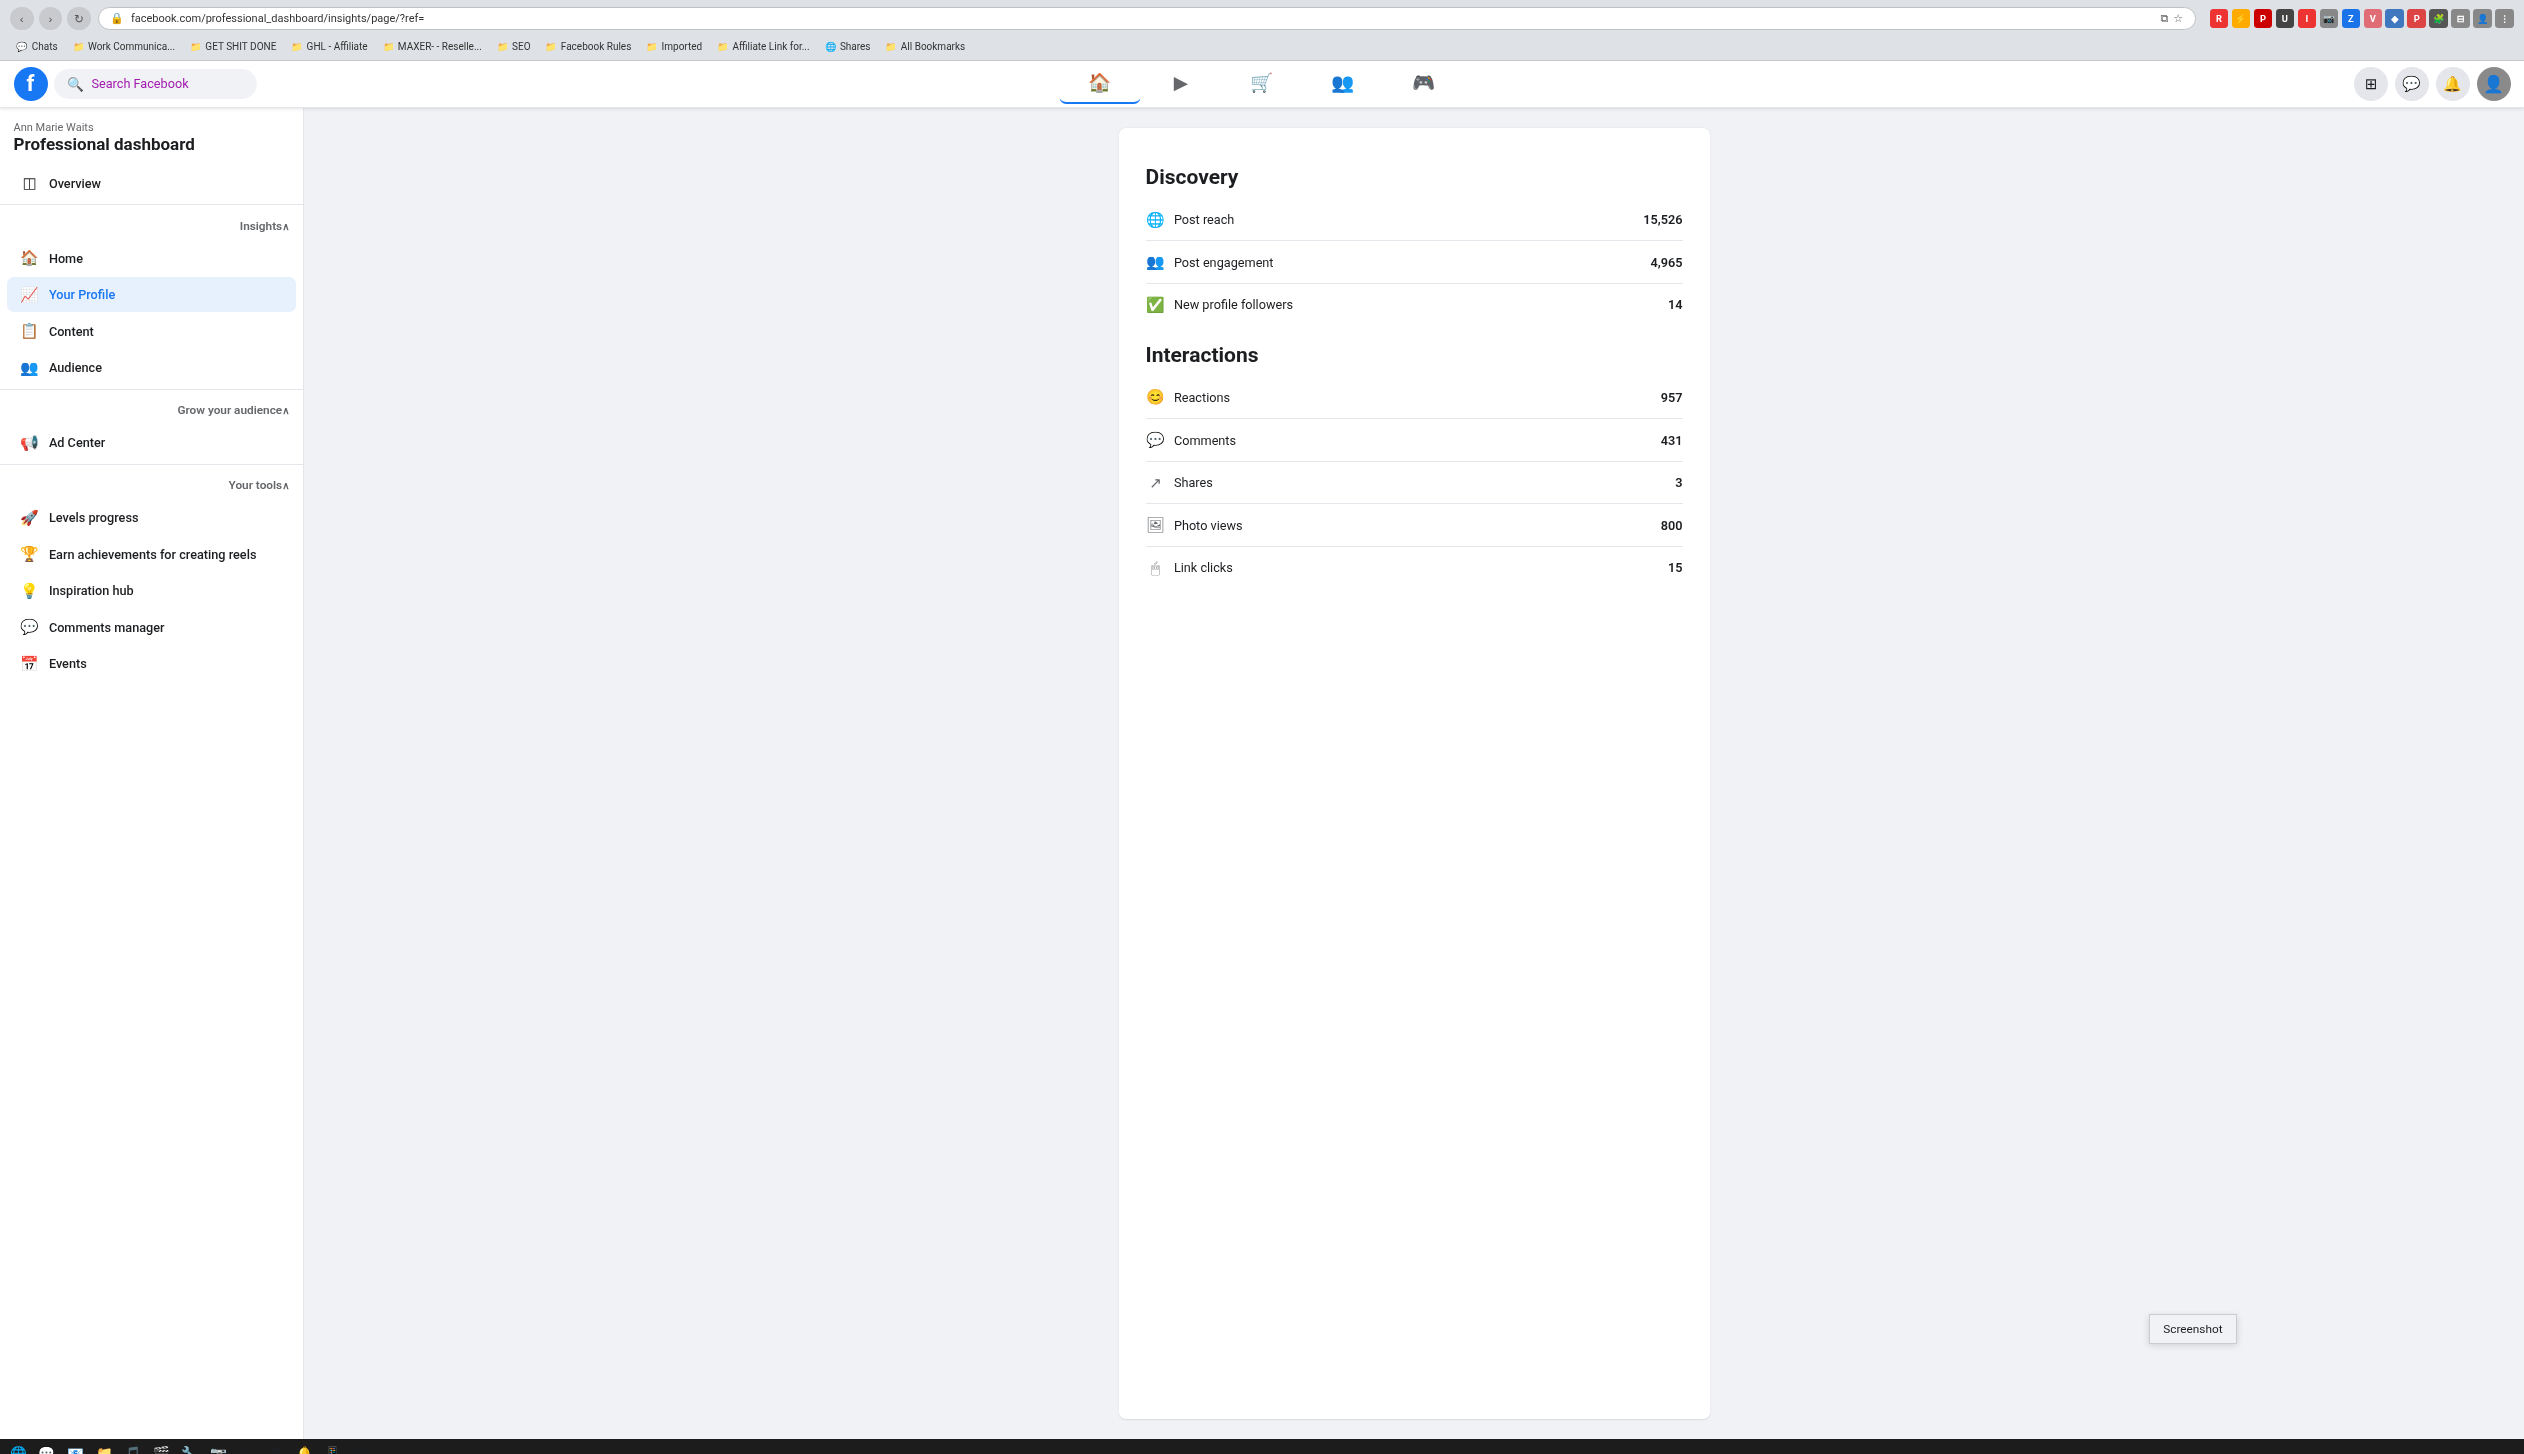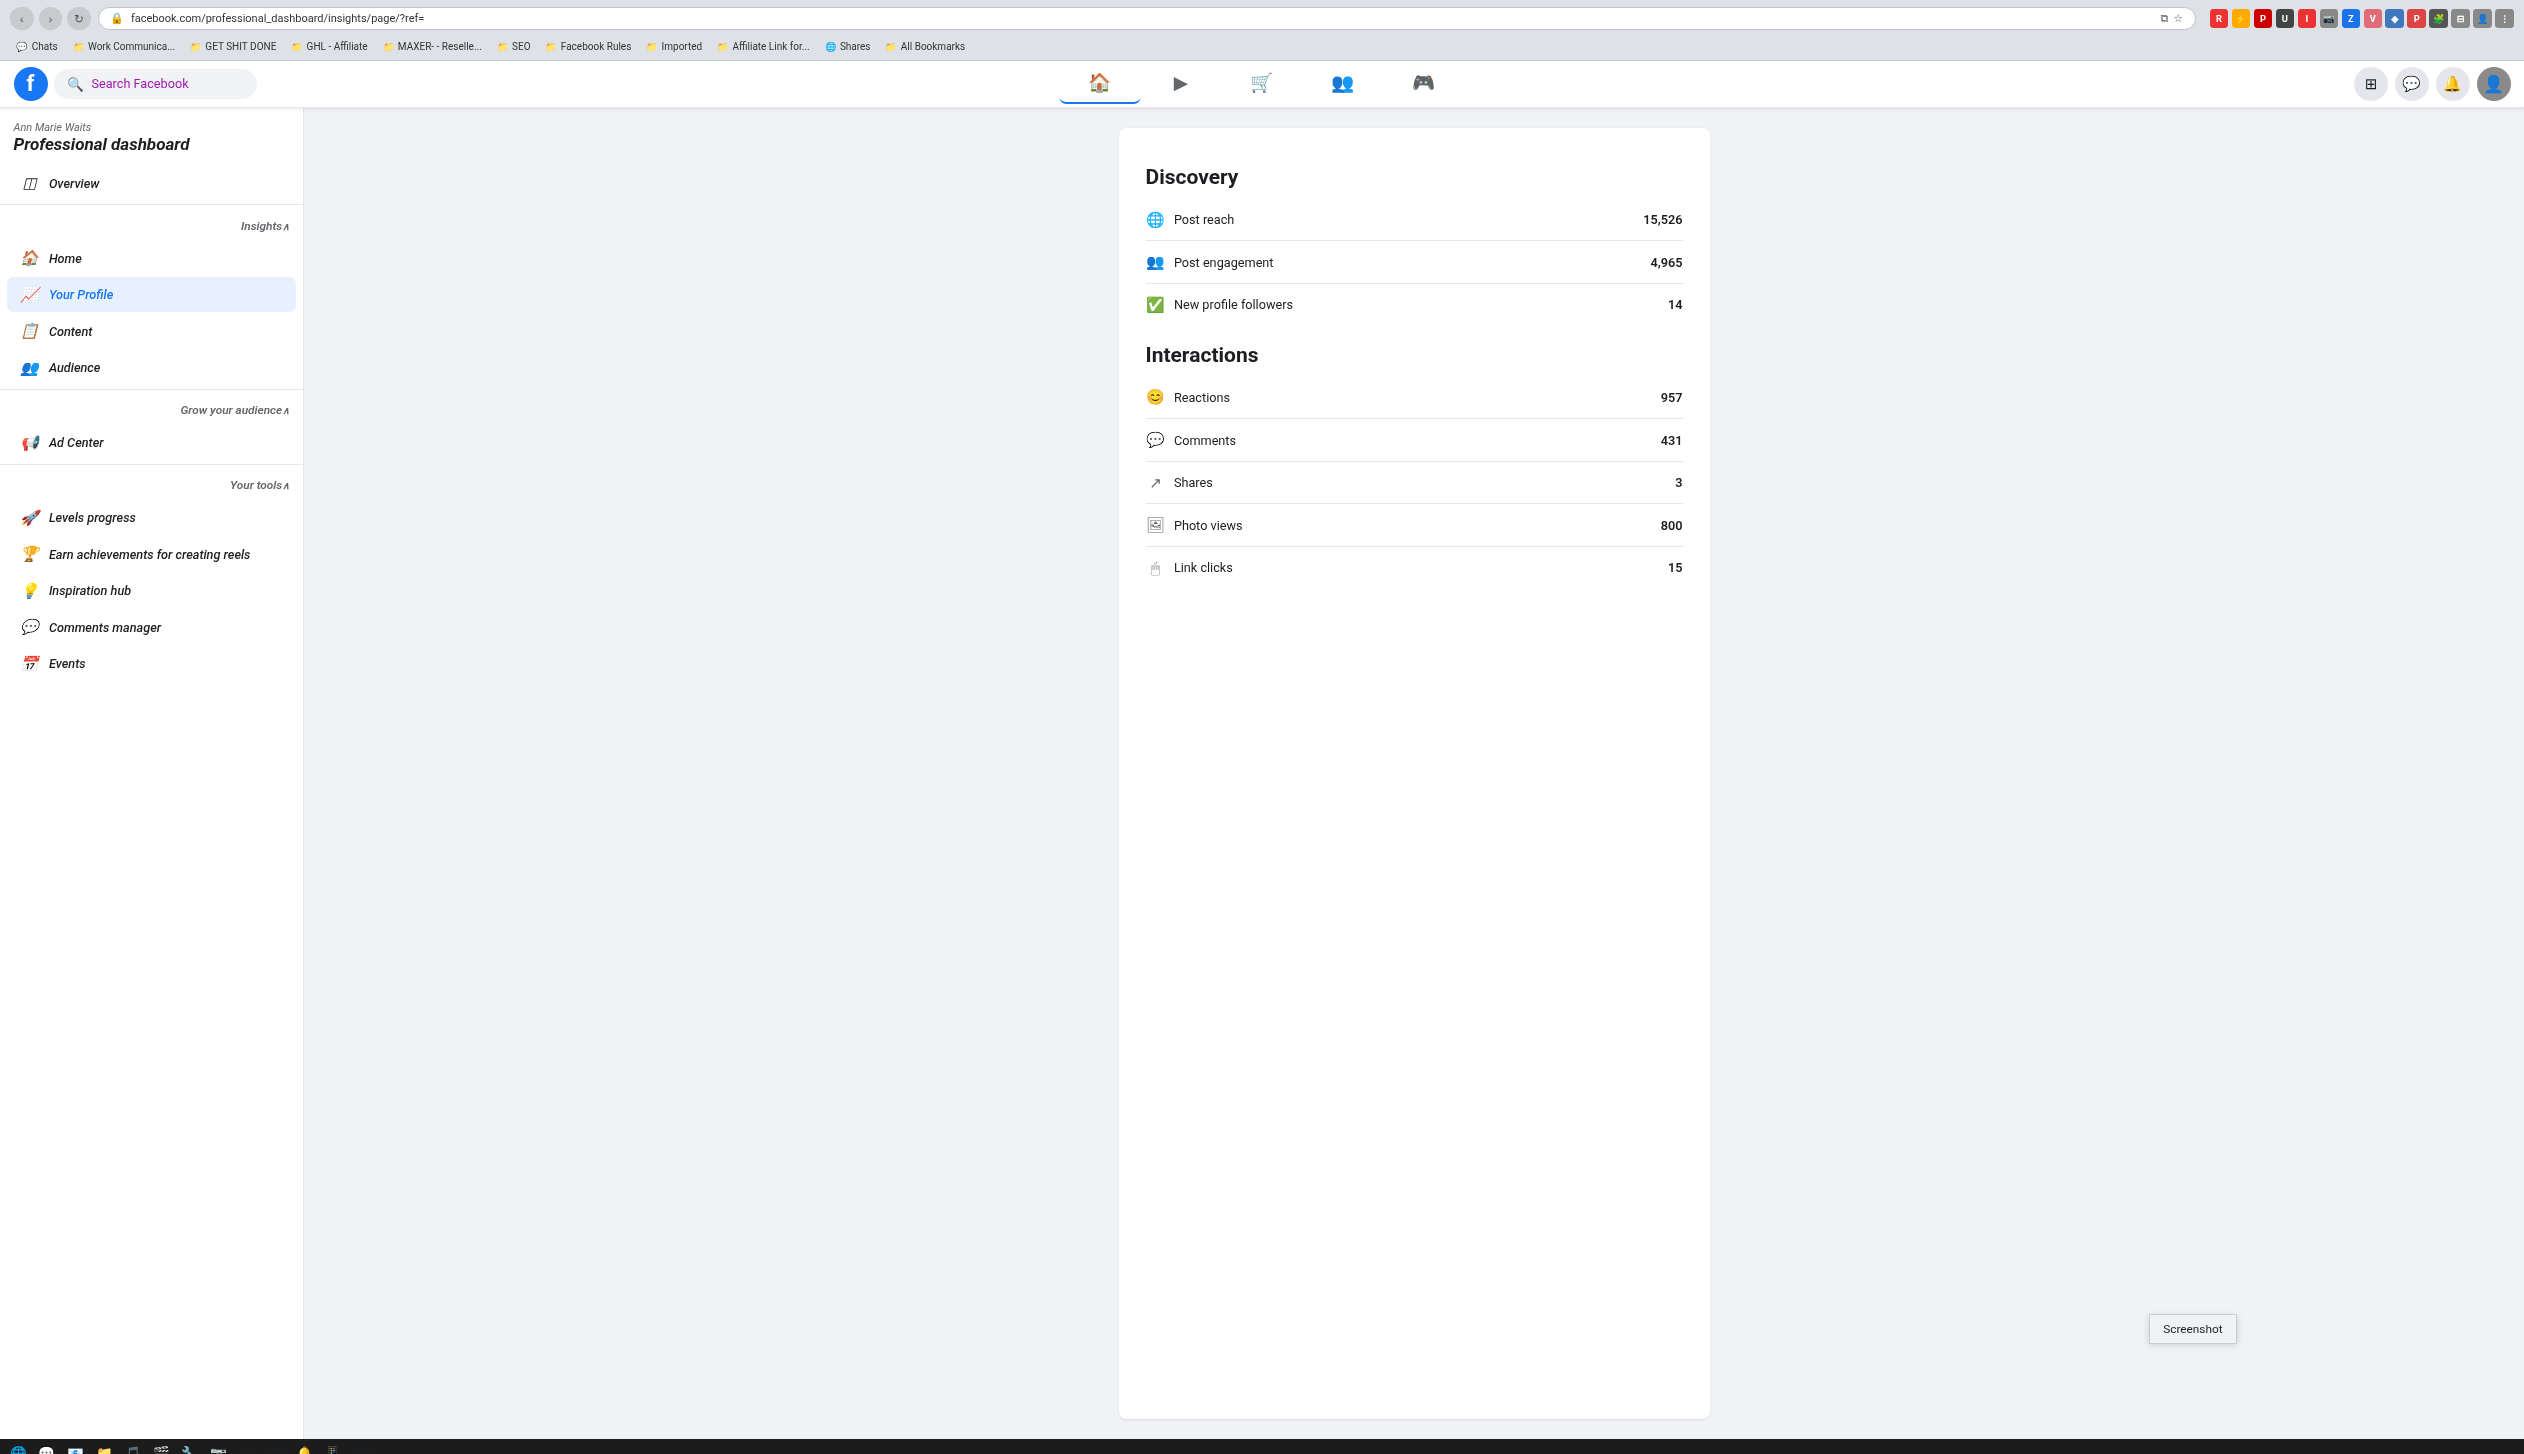--- a/index.html
+++ b/index.html
@@ -131,21 +131,20 @@
     }
 
     
     .sidebar {
       width: 304px;
       background: #fff;
       border-right: 0.8px solid #e4e6eb;
       overflow-y: auto;
       padding: 13.5px 0;
       flex-shrink: 0;
-      font-style: italic;
     }
     .sidebar-user {
       padding: 0 13.5px 10px 13.5px;
     }
     .sidebar-username { font-size: 11px; color: #65676b; }
     .sidebar-title { font-size: 17px; font-weight: 700; color: #1c1e21; }
 
     .sidebar-section {
       margin-top: 6.8px;
     }

